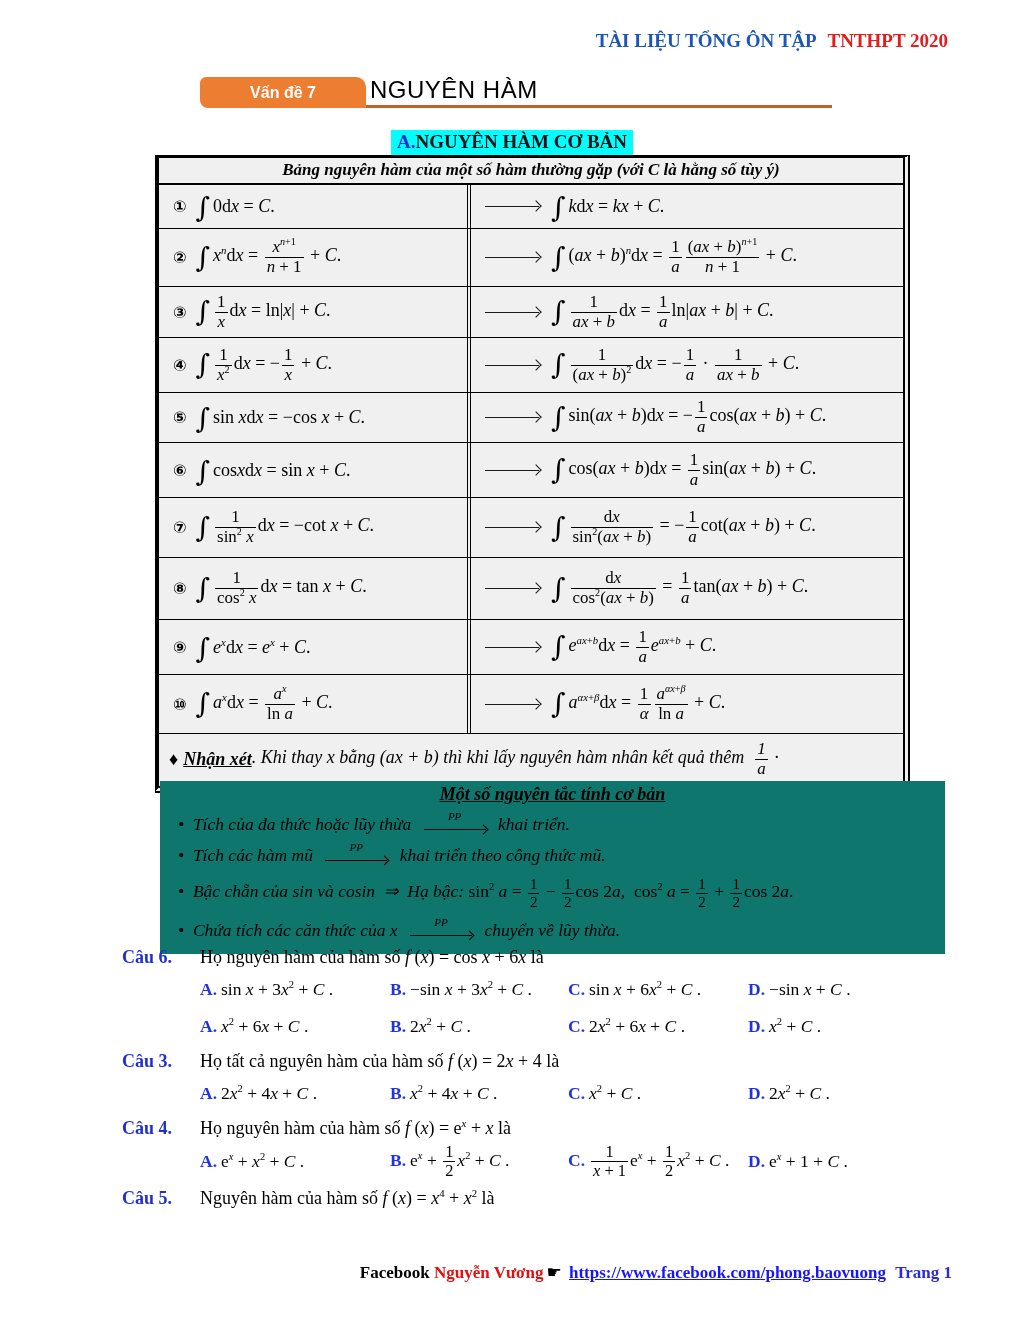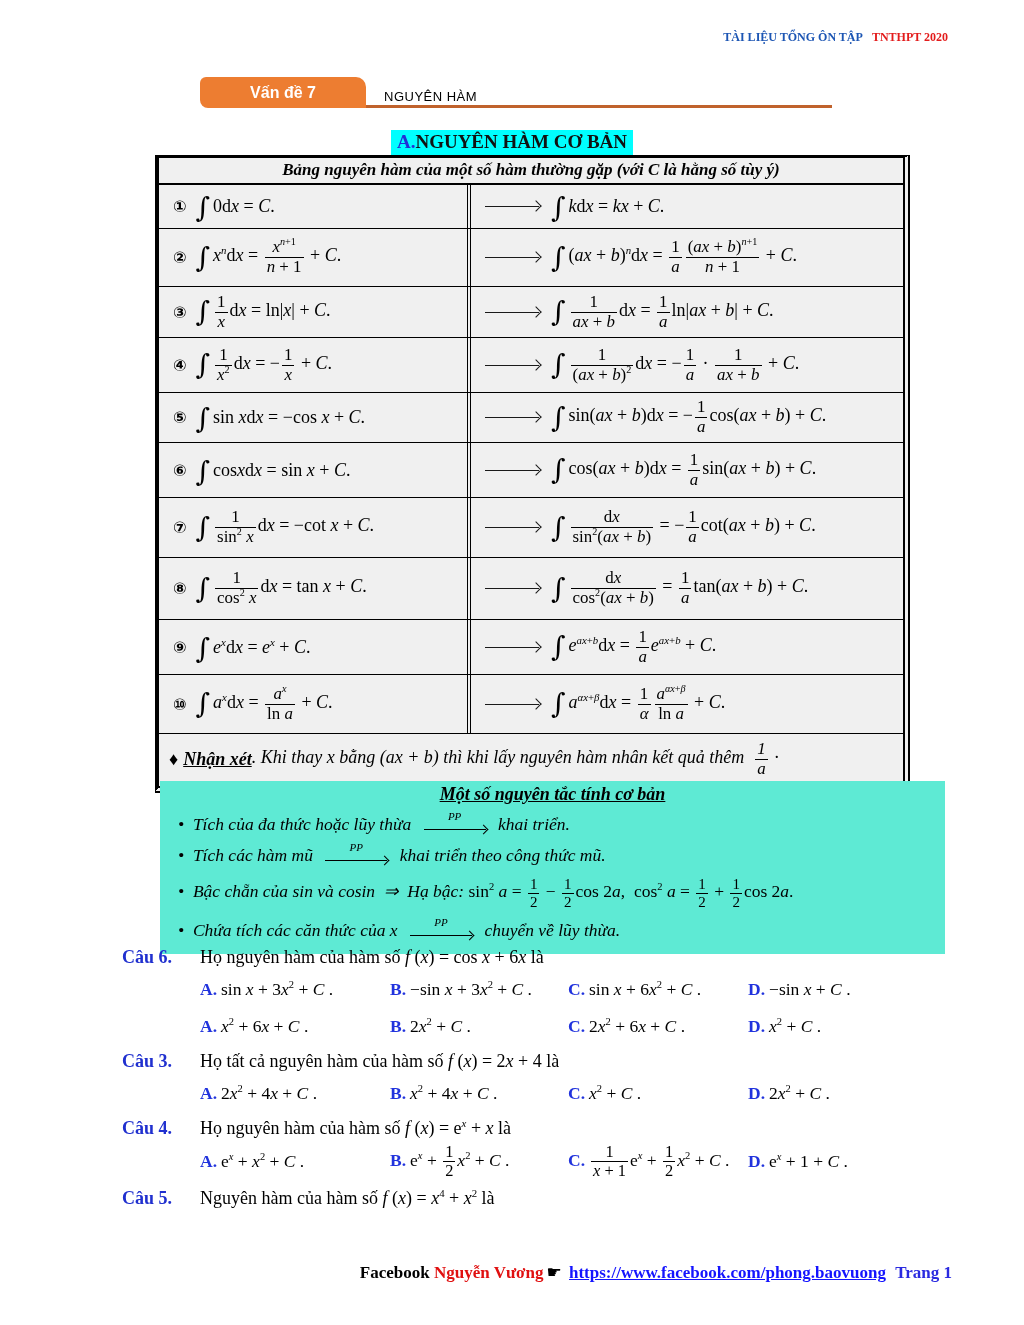--- a/index.html
+++ b/index.html
@@ -1,32 +1,32 @@
 <!DOCTYPE html>
 <html><head>
 <meta charset="utf-8">
 <style>
   html,body{margin:0;padding:0;}
   body{
     width:1024px;height:1325px;position:relative;overflow:hidden;
     background:#ffffff;font-family:"Liberation Serif",serif;color:#000;
   }
   
-  .doc-header{position:absolute;top:30px;right:76px;font-size:12px;font-weight:bold;white-space:nowrap;}
+  .doc-header{position:absolute;top:30px;right:76px;font-size:19px;font-weight:bold;white-space:nowrap;}
   .dh-blue{color:#1d56b4;}
   .dh-red{color:#e31c1c;margin-left:6px;}
   
   .topic-row{position:absolute;top:77px;left:200px;width:632px;display:flex;align-items:stretch;height:31px;}
   .topic-badge{
     width:166px;background:#ed7d31;color:#fff;border-radius:6px 10px 0 8px;
     font-family:"Liberation Sans",sans-serif;font-size:16px;font-weight:600;
     display:flex;align-items:center;justify-content:center;
   }
   .topic-title-wrap{flex:1;border-bottom:3px solid #c0622c;display:flex;align-items:flex-end;padding:0 0 1px 4px;}
-  .topic-title{font-family:"Liberation Sans",sans-serif;font-size:13px;letter-spacing:0.5px;margin-left:14px;}
+  .topic-title{font-family:"Liberation Sans",sans-serif;font-size:24px;letter-spacing:0.5px;}
   
   .section-a{position:absolute;top:130px;left:0;width:100%;text-align:center;}
   .section-a-box{display:inline-block;background:#00ffff;padding:1px 6px 2px 6px;font-size:19px;font-weight:bold;}
   .section-a-label{color:#2230d6;}
   .section-a-title{color:#111;margin-left:0;}
   
   .itable{
     position:absolute;top:155px;left:155px;width:755px;box-sizing:border-box;
     background:#f0f0f0;
     border-top:3px solid #000;border-left:4px solid #000;
@@ -56,21 +56,21 @@
   .fr{display:inline-block;vertical-align:middle;text-align:center;line-height:1.1;margin:0 2px;font-size:0.94em;}
   .fn{display:block;border-bottom:1px solid #000;padding:0 2px;}
   .fd{display:block;padding:0 2px;}
   sup{font-size:0.6em;line-height:0;}
   .arr{display:inline-block;width:54px;height:0;border-top:1.5px solid #1a1a1a;position:relative;vertical-align:middle;margin:0 12px 0 4px;flex:none;}
   .arr::after{content:'';position:absolute;right:-1px;top:-4.6px;width:7px;height:7px;border-top:1.5px solid #1a1a1a;border-right:1.5px solid #1a1a1a;transform:rotate(45deg);}
   .note{font-style:italic;font-size:18px;padding:6px 8px 8px 8px;display:flex;align-items:center;min-height:34px;}
   .note-marker{margin:0 5px 0 2px;font-style:normal;}
   .note-label{font-weight:bold;text-decoration:underline;}
   
-  .panel{position:absolute;top:781px;left:160px;width:785px;box-sizing:border-box;background:#5eead4;padding:3px 12px 8px 12px;}
+  .panel{position:absolute;top:781px;left:160px;width:785px;box-sizing:border-box;background:#0f766e;padding:3px 12px 8px 12px;}
   .panel-title{text-align:center;font-size:18px;font-weight:bold;font-style:italic;text-decoration:underline;margin-bottom:4px;}
   .bullet{font-style:italic;font-size:17.5px;padding:5px 0 5px 6px;}
   .bullet .fr{font-size:15px;}
   .up{font-style:normal;}
   .pparr{display:inline-block;width:62px;height:10px;border-bottom:1.2px solid #000;position:relative;margin:0 8px;vertical-align:baseline;}
   .pparr::after{content:'';position:absolute;right:-1px;bottom:-3.6px;width:6px;height:6px;border-top:1.2px solid #000;border-right:1.2px solid #000;transform:rotate(45deg);}
   .pplabel{position:absolute;left:50%;top:-9px;transform:translateX(-50%);font-size:11px;font-style:italic;text-align:right;}
   
   .questions{position:absolute;top:942px;left:122px;right:60px;}
   .q{margin-bottom:3px;}

